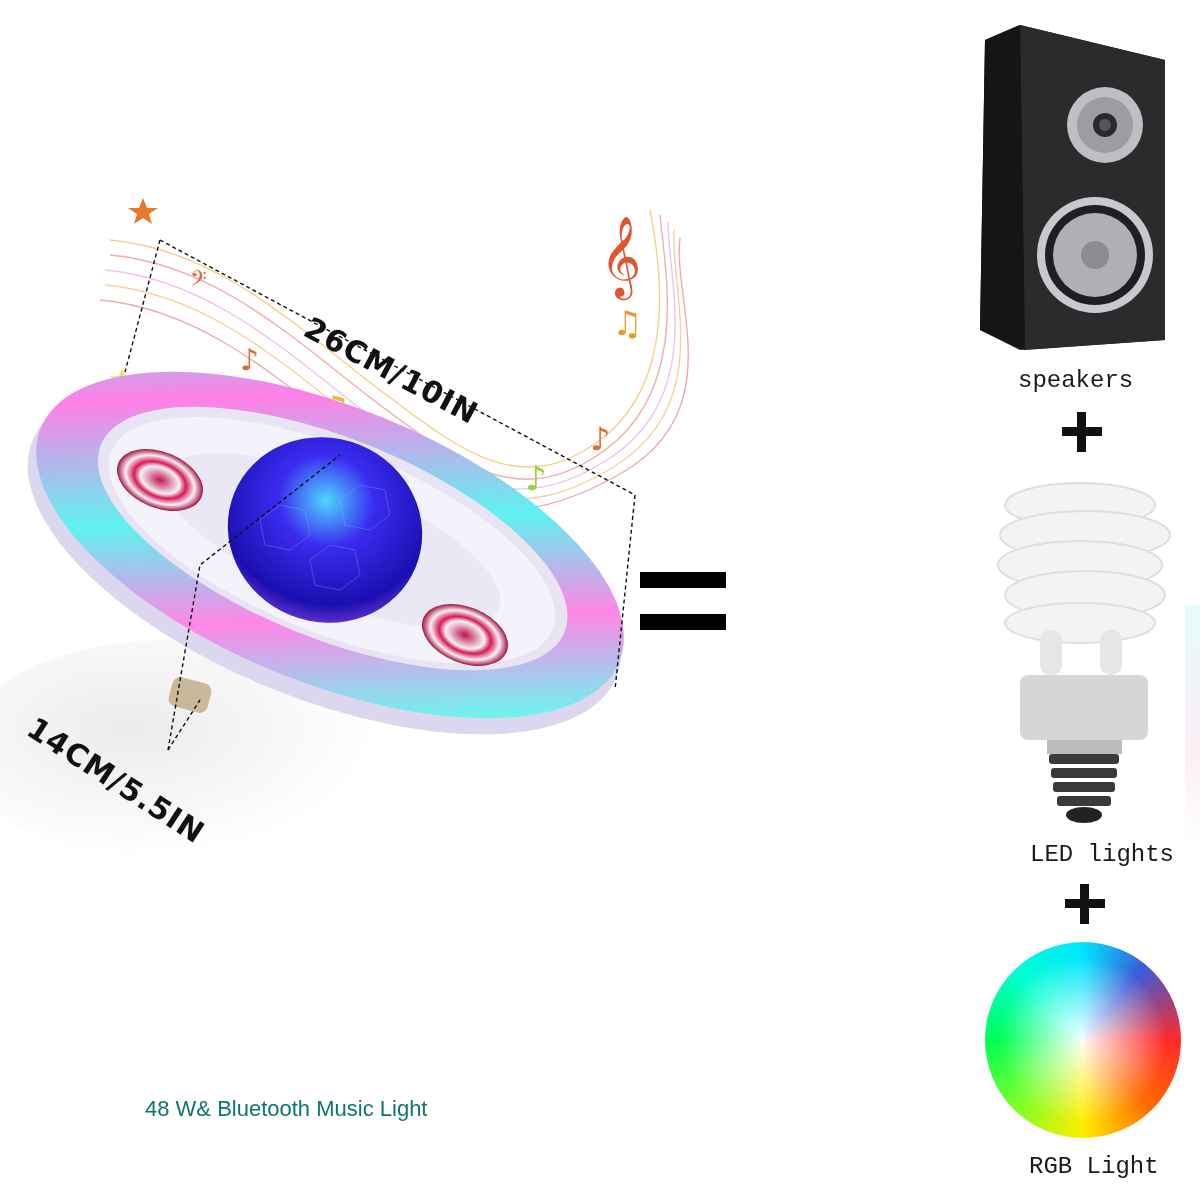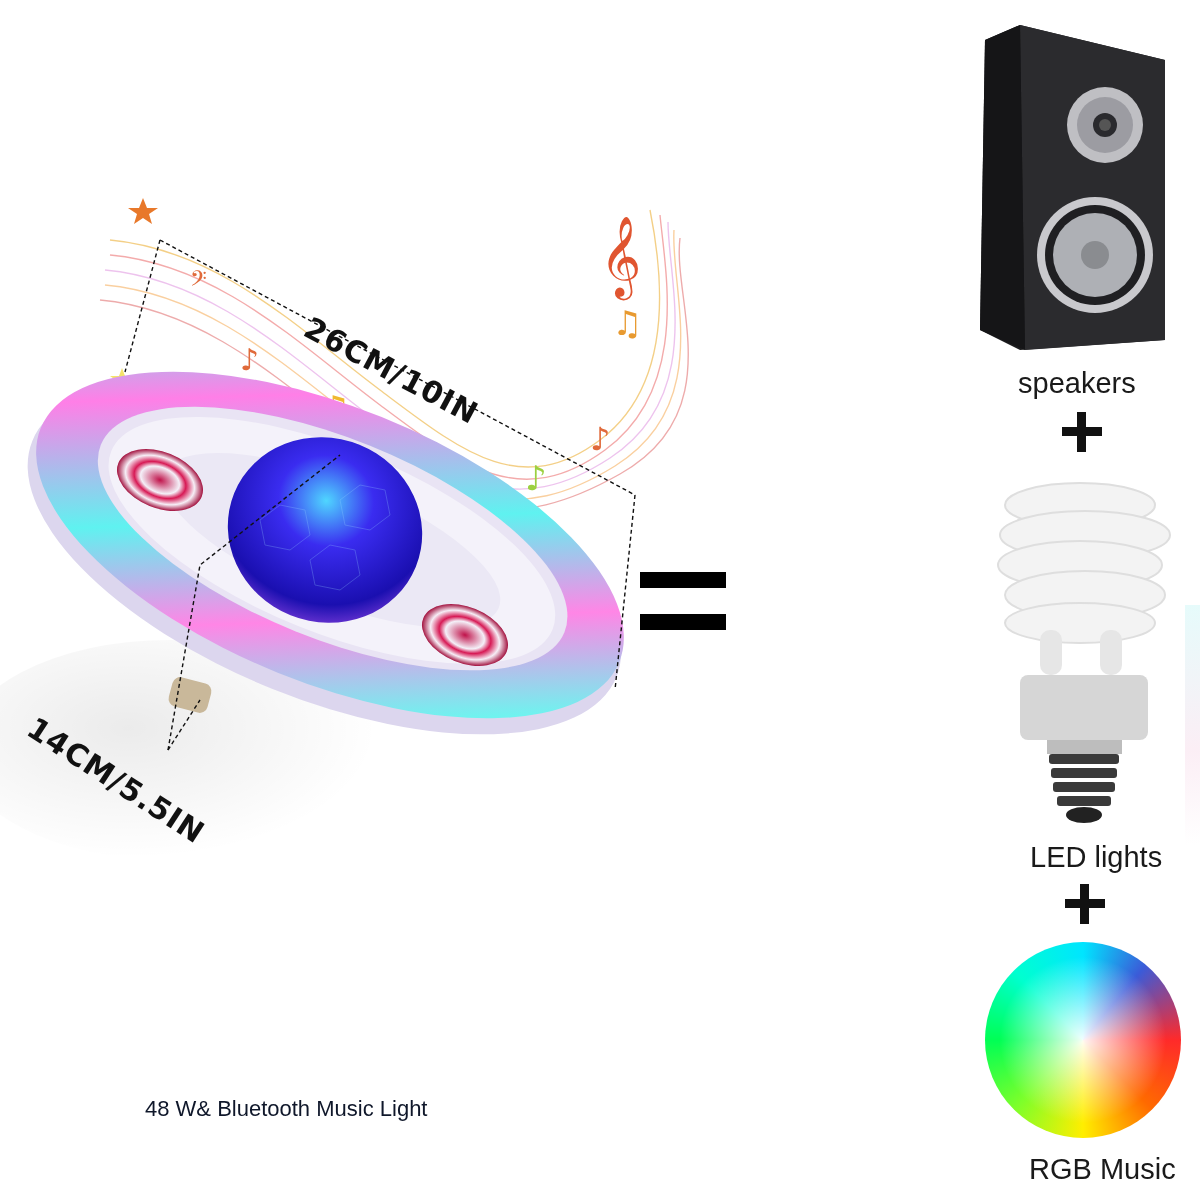--- a/index.html
+++ b/index.html
@@ -1,26 +1,26 @@
 <!DOCTYPE html>
 <html><head>
 <meta charset="utf-8">
 <style>
   html, body { margin:0; padding:0; background:#ffffff; }
   body { width:1200px; height:1200px; position:relative; overflow:hidden; font-family:"DejaVu Sans", sans-serif; }
   .abs { position:absolute; }
   .dim-label { position:absolute; font-family:"DejaVu Sans", sans-serif; font-weight:bold; color:#111; white-space:nowrap; letter-spacing:1px; }
-  .right-label { position:absolute; font-family:Liberation Sans, sans-serif; color:#1a1a1a; font-size:29px; white-space:nowrap; }
+  .right-label { position:absolute; font-family:Liberation Mono, monospace; color:#1a1a1a; font-size:24px; white-space:nowrap; }
   .plus { position:absolute; width:40px; height:40px; }
   .plus::before, .plus::after { content:""; position:absolute; background:#111; }
   .plus::before { left:0; top:15px; width:40px; height:9px; }
   .plus::after { left:15px; top:0; width:9px; height:40px; }
   .equals { position:absolute; left:640px; top:572px; width:86px; height:58px; }
   .equals .bar { position:absolute; left:0; width:86px; height:16px; background:#000; }
-  .caption { position:absolute; left:145px; top:1096px; font-family:"Liberation Sans", sans-serif; font-size:22px; color:#0f172a; white-space:nowrap; }
+  .caption { position:absolute; left:145px; top:1096px; font-family:"Liberation Sans", sans-serif; font-size:22px; color:#0f766e; white-space:nowrap; }
 </style>
 </head>
 <body>
 
 <div class="abs" style="left:-40px; top:640px; width:420px; height:220px; border-radius:50%; background:radial-gradient(ellipse at 40% 40%, rgba(0,0,0,0.08), rgba(0,0,0,0) 70%);"></div>
 
 <svg class="abs" style="left:0; top:180px;" width="700" height="640" viewBox="0 180 700 640">
   <defs>
     <linearGradient id="ringGrad" x1="0" y1="0" x2="1" y2="1">
       <stop offset="0" stop-color="#5ef0ef"></stop>
@@ -146,15 +146,15 @@
 </svg>
 <div class="right-label" style="left:1030px; top:841px;">LED lights</div>
 <div class="plus" style="left:1065px; top:884px;"></div>
 
 <div class="abs" style="left:1185px; top:605px; width:15px; height:240px; background:linear-gradient(#e6fbfb, #fbeef5 60%, #fff);"></div>
 
 <div class="abs" style="left:985px; top:942px; width:196px; height:196px; border-radius:50%;
             background:
               radial-gradient(circle at 50% 50%, rgba(255,255,255,0.95) 0%, rgba(255,255,255,0) 60%),
               conic-gradient(from 0deg, #00e5ff, #3b5bd8 40deg, #ff2a2a 90deg, #ff6a00 135deg, #ffee00 180deg, #7dff2a 225deg, #00ff55 270deg, #00ffd0 315deg, #00e5ff);"></div>
-<div class="right-label" style="left:1029px; top:1153px;">RGB Music</div>
+<div class="right-label" style="left:1029px; top:1153px;">RGB Light</div>
 
 <div class="caption">48 W&amp; Bluetooth Music Light</div>
 
 </body></html>

